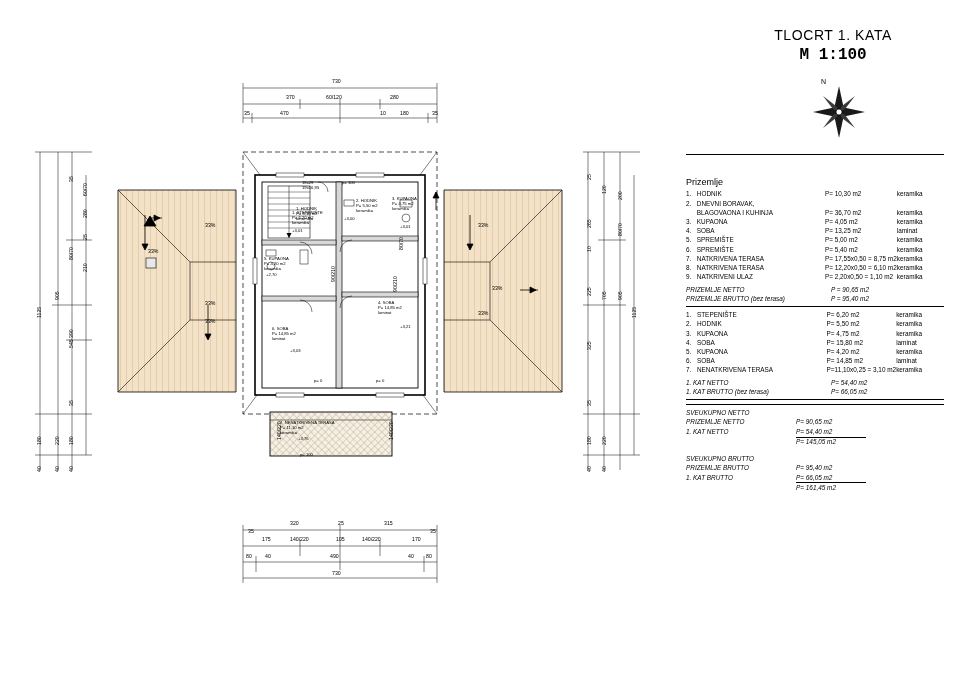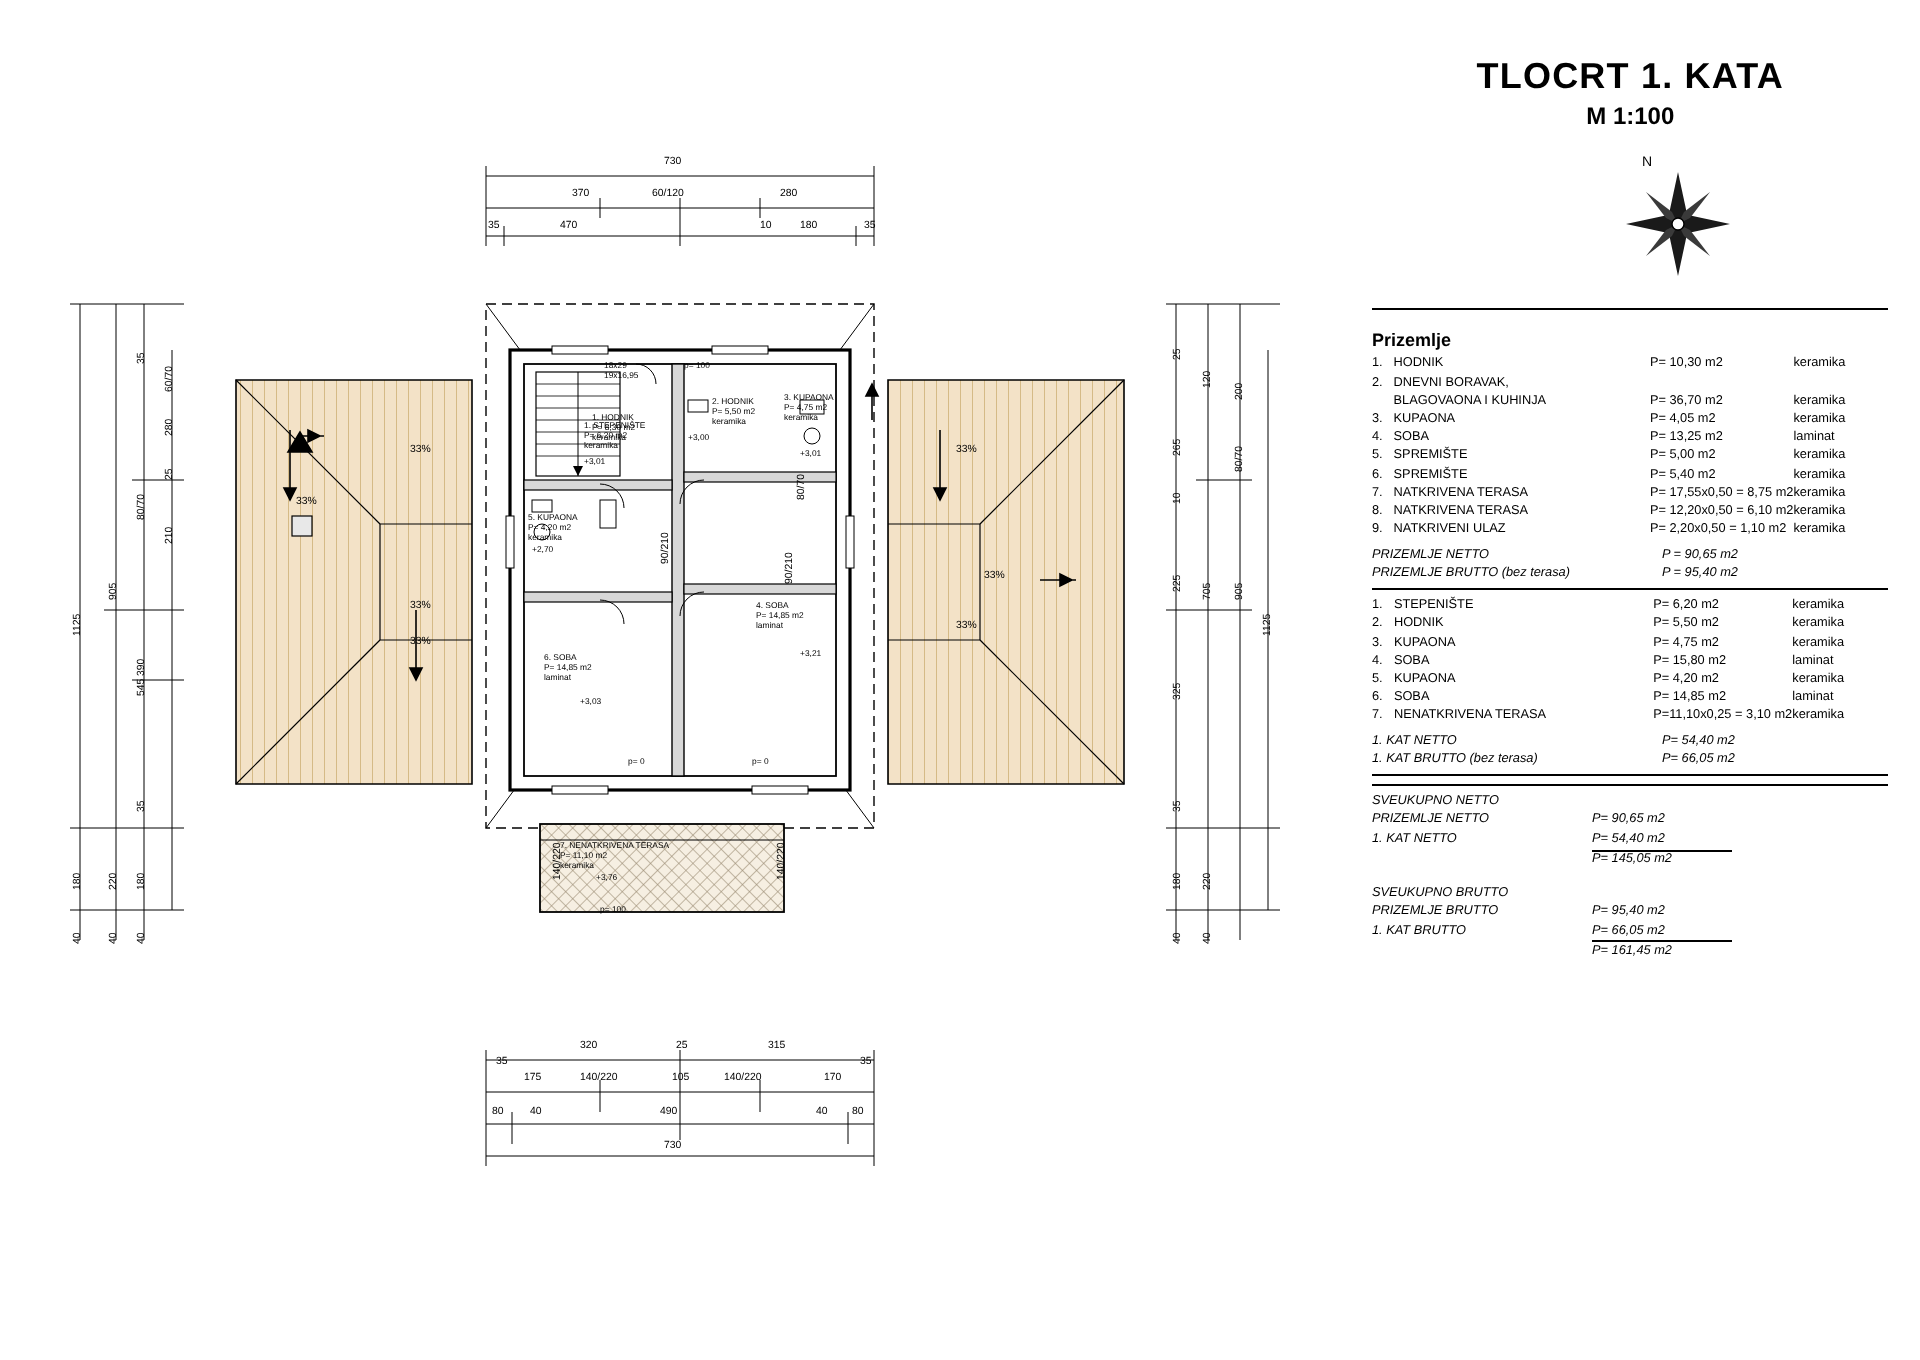--- a/index.html
+++ b/index.html
@@ -20,27 +20,28 @@
   }
   
   .title-block {
     position: absolute;
     right: 68px;
     top: 26px;
     text-align: center;
     line-height: 1.35;
   }
   .title-main {
-    font-size: 18px;
+    font-size: 14px;
+    font-weight: normal;
+    letter-spacing: 0.6px;
+  }
+  .title-sub {
+    font-size: 16px;
     font-weight: bold;
-    letter-spacing: 0.6px;
-  }
-  .title-sub {
-    font-size: 12px;
-    font-weight: bold;
+    font-family: Liberation Mono, monospace;
   }
   
   .compass {
     position: absolute;
     right: 86px;
     top: 78px;
     width: 70px;
     height: 62px;
   }
   .compass .n-label {
@@ -63,22 +64,22 @@
     font-weight: bold;
     margin-bottom: 2px;
   }
   .rule {
     border-bottom: 1px solid #000;
     margin: 2px 0 4px 0;
     height: 0;
   }
   .sec-head {
     font-size: 9px;
-    font-weight: bold;
-    margin-top: 10px;
+    font-weight: normal;
+    margin-top: 22px;
     margin-bottom: 1px;
   }
   table.rooms {
     width: 100%;
     border-collapse: collapse;
     font-size: 6.4px;
   }
   table.rooms td {
     padding: 0.4px 0;
     vertical-align: top;

